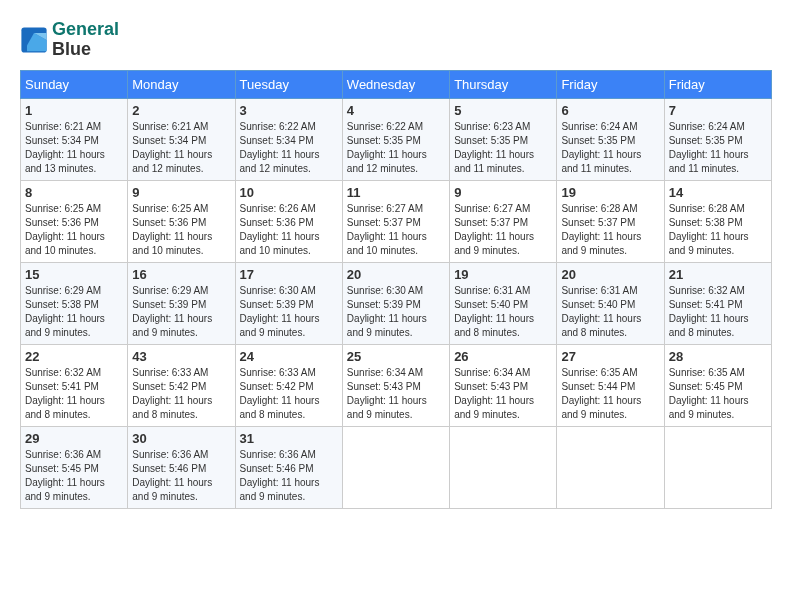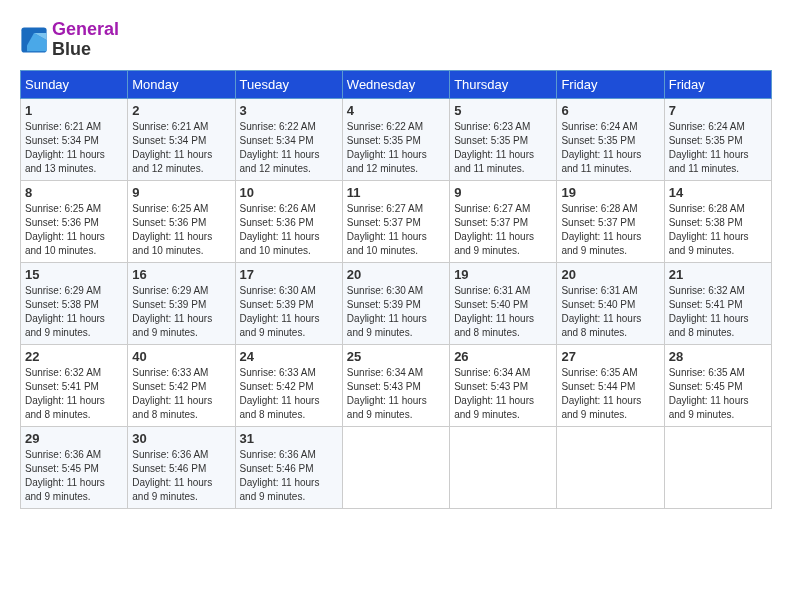--- a/index.html
+++ b/index.html
@@ -21,21 +21,21 @@
       align-items: center;
       gap: 4px;
     }
     .logo-text {
       font-size: 18px;
       font-weight: bold;
       color: #333;
       line-height: 1.1;
     }
     .logo-text span {
-      color: #a21caf;
+      color: #0f766e;
     }
     .logo-icon {
       width: 28px;
       height: 28px;
     }
     .title-section {
       text-align: right;
     }
     .month-year {
       font-size: 32px;
@@ -45,21 +45,21 @@
     .location {
       font-size: 14px;
       color: #555;
     }
     table {
       width: 100%;
       border-collapse: collapse;
       font-size: 10px;
     }
     thead tr th {
-      background: #1d4ed8;
+      background: #3b82f6;
       color: #fff;
       padding: 6px 4px;
       text-align: left;
       font-size: 13px;
       font-weight: normal;
       border: 1px solid #5a9ad0;
     }
     tbody tr td {
       border: 1px solid #ccc;
       vertical-align: top;
@@ -298,21 +298,21 @@
       <tr>
         <td>
         <span class="day-num">22</span>
         <div class="day-info">
           Sunrise: 6:32 AM<br>
           Sunset: 5:41 PM<br>
           Daylight: 11 hours and 8 minutes.
         </div>
       </td>
         <td>
-        <span class="day-num">40</span>
+        <span class="day-num">43</span>
         <div class="day-info">
           Sunrise: 6:33 AM<br>
           Sunset: 5:42 PM<br>
           Daylight: 11 hours and 8 minutes.
         </div>
       </td>
         <td>
         <span class="day-num">24</span>
         <div class="day-info">
           Sunrise: 6:33 AM<br>

